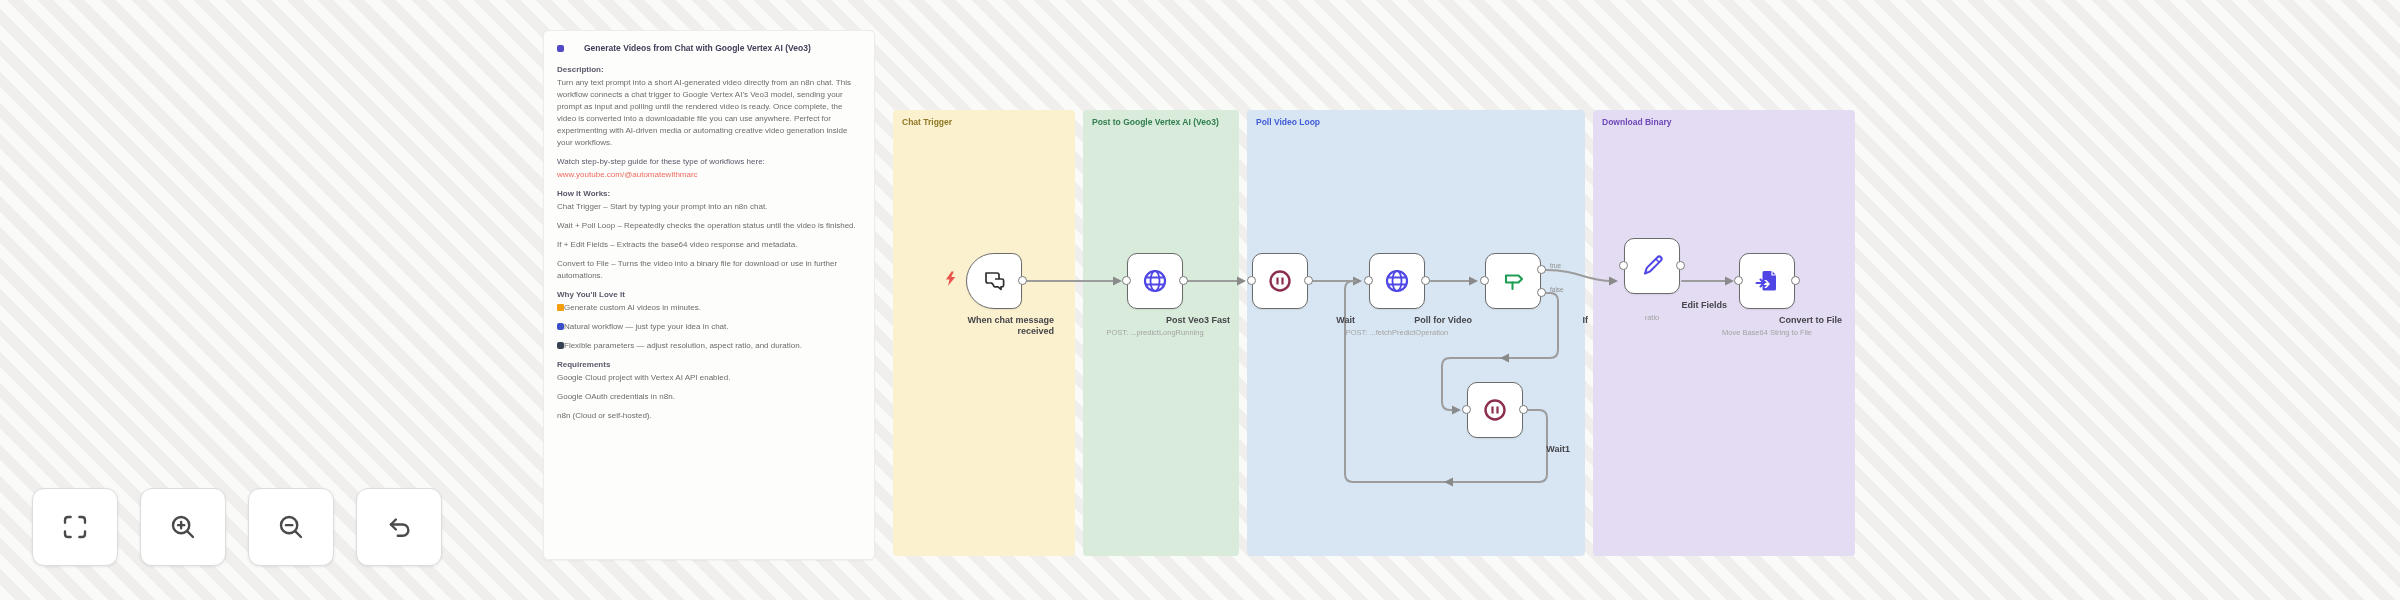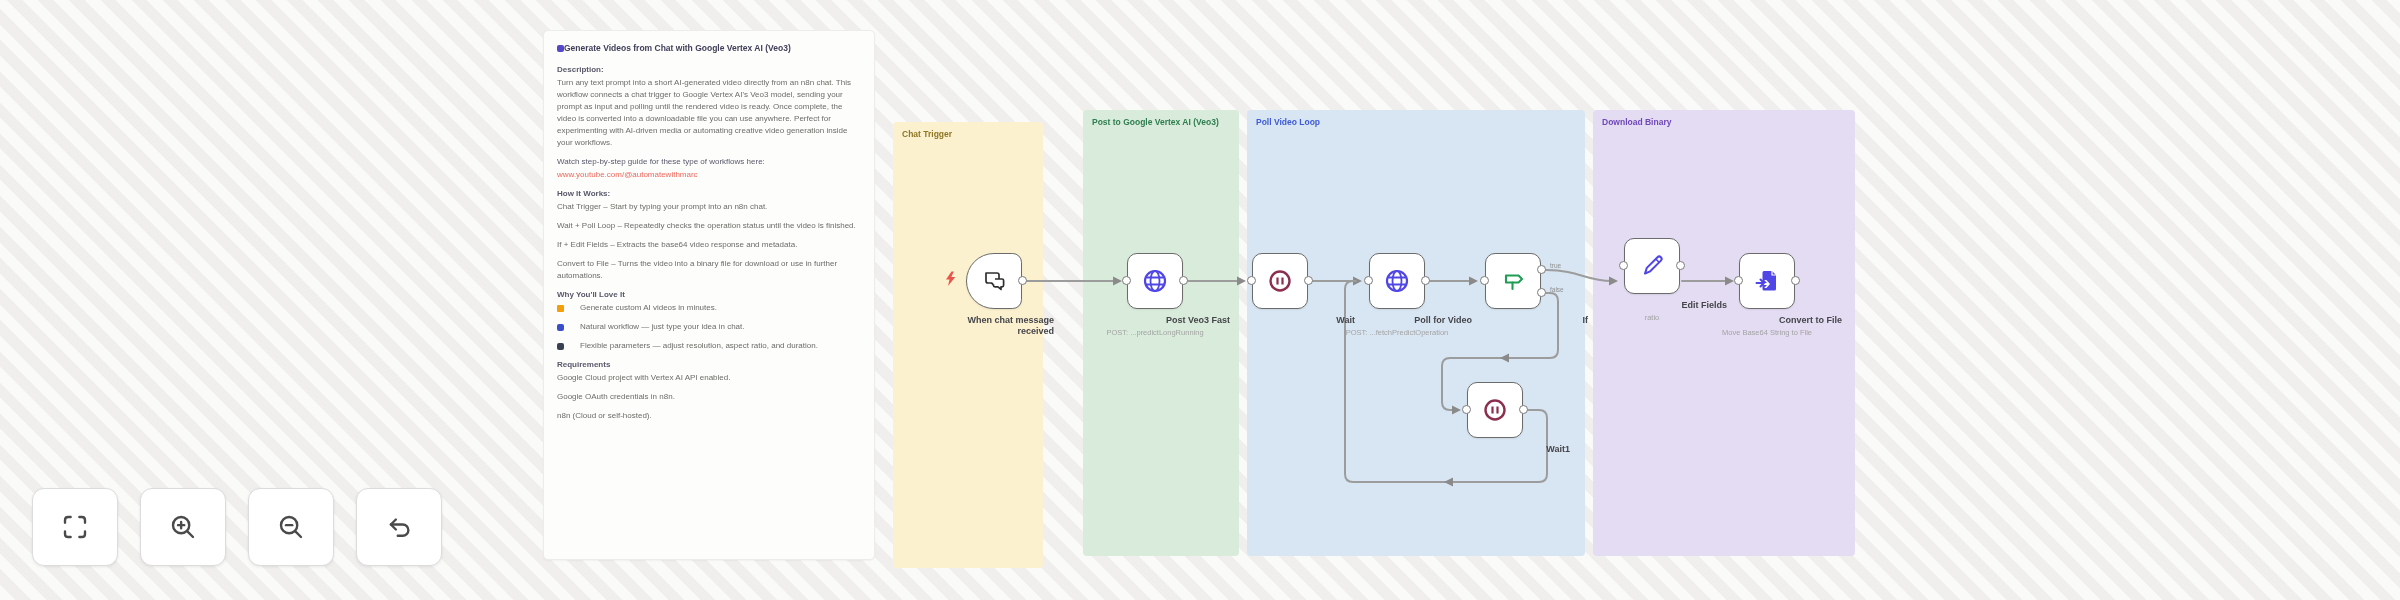--- a/index.html
+++ b/index.html
@@ -16,37 +16,37 @@
   }
 
   
   .doc-note{
     position:absolute;left:543px;top:30px;width:332px;height:530px;
     background:#fdfdfc;border:1px solid #ececea;border-radius:5px;
     box-shadow:0 1px 2px rgba(0,0,0,0.04);
     padding:11px 13px;box-sizing:border-box;
     color:#6c6c68;font-size:8px;line-height:1.5;overflow:hidden;
   }
-  .doc-title{display:flex;align-items:center;gap:0;color:#41405a;font-size:8.5px;font-weight:700;margin-bottom:9px;}
+  .doc-title{display:flex;align-items:center;gap:20px;color:#41405a;font-size:8.5px;font-weight:700;margin-bottom:9px;}
   .mini-icon{display:inline-block;width:7px;height:7px;border-radius:2px;flex:0 0 auto;}
   [data-icon="clapperboard-icon"]{background:#5548c8;}
   [data-icon="lightning-icon"]{background:#f59e0b;border-radius:1px;}
   [data-icon="chat-icon"]{background:#3b4ec9;}
   [data-icon="sliders-icon"]{background:#374151;}
   [data-icon="link-icon"]{background:#8b95a5;}
   .doc-note p{margin:0 0 7px 0;}
   .doc-label{color:#59596b;font-weight:600;margin:0 0 1px 0 !important;}
   .doc-link{color:#ed6a5e;text-decoration:none;display:inline-block;margin:0 0 7px 0;}
-  .love-item{display:flex;align-items:center;gap:16px;margin:0 0 7px 0;}
+  .love-item{display:flex;align-items:flex-start;gap:0;margin:0 0 7px 0;}
   .love-item .mini-icon{margin-top:2px;}
 
   
   .section{position:absolute;top:110px;height:446px;border-radius:4px;}
   .section-label{font-size:8.5px;font-weight:700;padding:7px 9px;}
-  #sec-chat{left:893px;width:150px;background:#fbf1cf;margin-top:12px;}
+  #sec-chat{left:893px;width:182px;background:#fbf1cf;}
   #sec-chat .section-label{color:#8f7724;}
   #sec-post{left:1083px;width:156px;background:#d9ecdb;}
   #sec-post .section-label{color:#2f7d4f;}
   #sec-poll{left:1247px;width:338px;background:#d8e6f3;}
   #sec-poll .section-label{color:#3f5bd6;}
   #sec-download{left:1593px;width:262px;background:#e3dcf3;}
   #sec-download .section-label{color:#6f48b8;}
 
   
   #wires{position:absolute;left:0;top:0;width:2400px;height:600px;pointer-events:none;}

